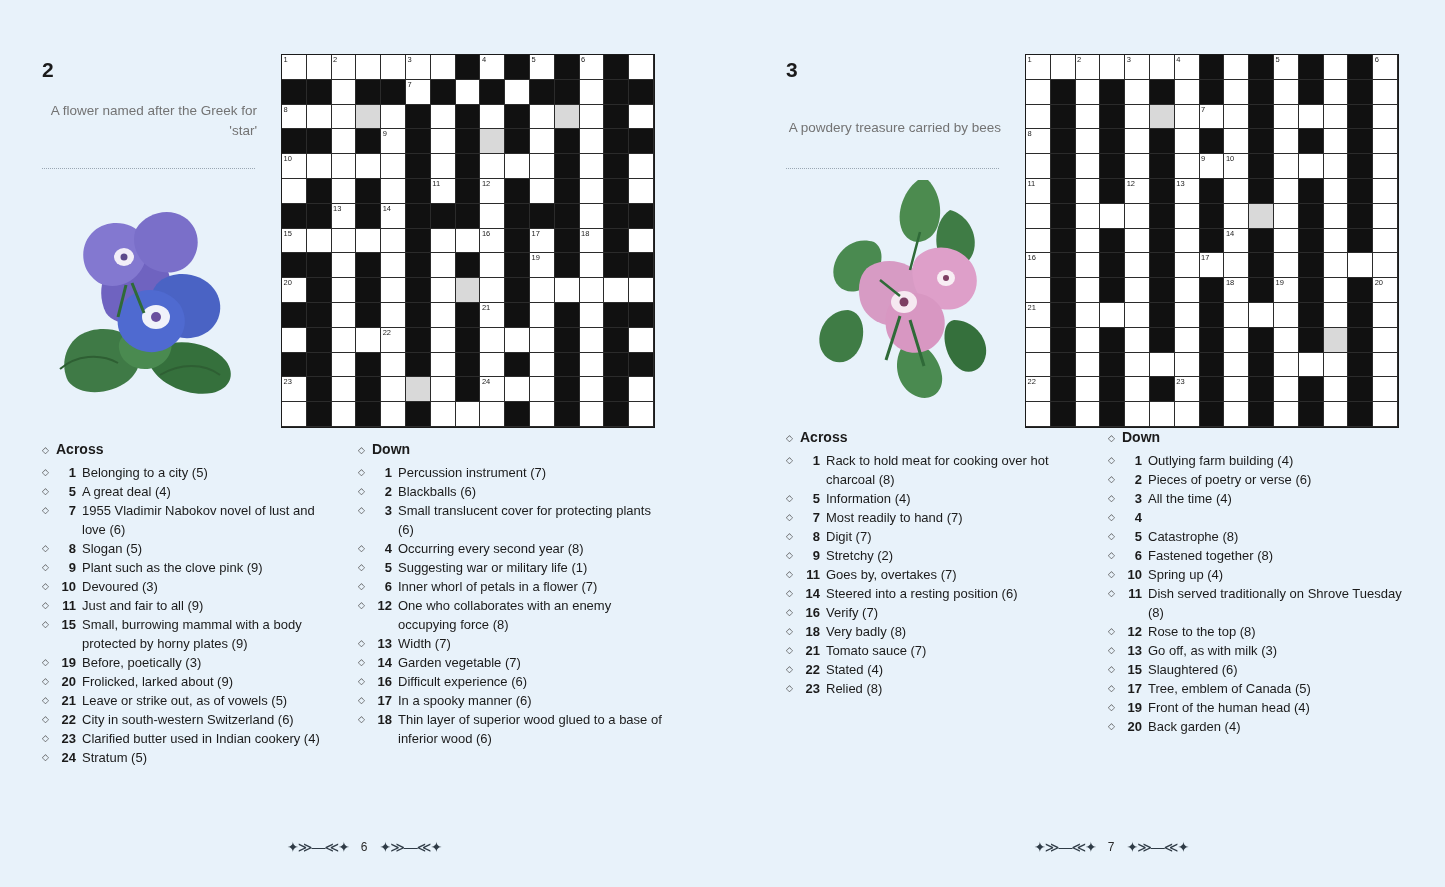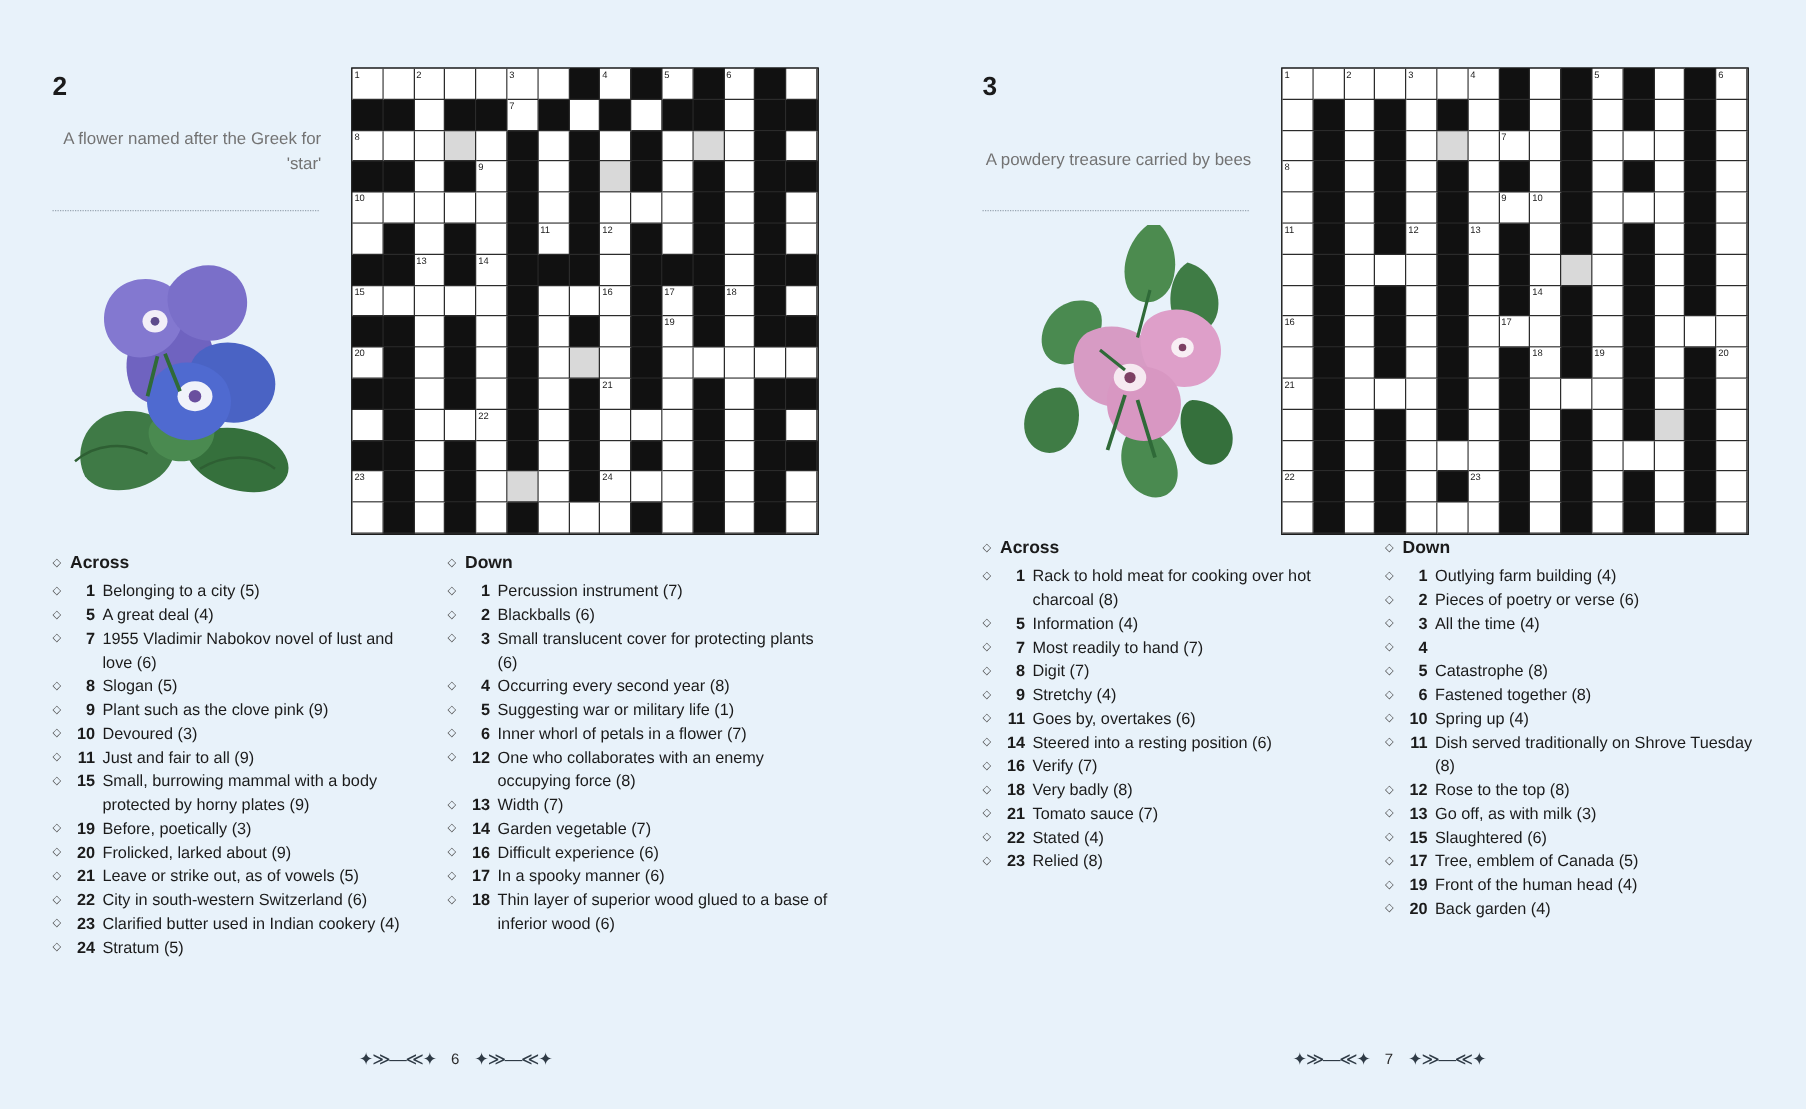--- a/index.html
+++ b/index.html
@@ -914,26 +914,26 @@
           <span class="ctext">Most readily to hand (7)</span>
         </div>
         <div class="clue-row">
           <span class="diamond">◇</span>
           <span class="cnum">8</span>
           <span class="ctext">Digit (7)</span>
         </div>
         <div class="clue-row">
           <span class="diamond">◇</span>
           <span class="cnum">9</span>
-          <span class="ctext">Stretchy (4)</span>
+          <span class="ctext">Stretchy (2)</span>
         </div>
         <div class="clue-row">
           <span class="diamond">◇</span>
           <span class="cnum">11</span>
-          <span class="ctext">Goes by, overtakes (6)</span>
+          <span class="ctext">Goes by, overtakes (7)</span>
         </div>
         <div class="clue-row">
           <span class="diamond">◇</span>
           <span class="cnum">14</span>
           <span class="ctext">Steered into a resting position (6)</span>
         </div>
         <div class="clue-row">
           <span class="diamond">◇</span>
           <span class="cnum">16</span>
           <span class="ctext">Verify (7)</span>

